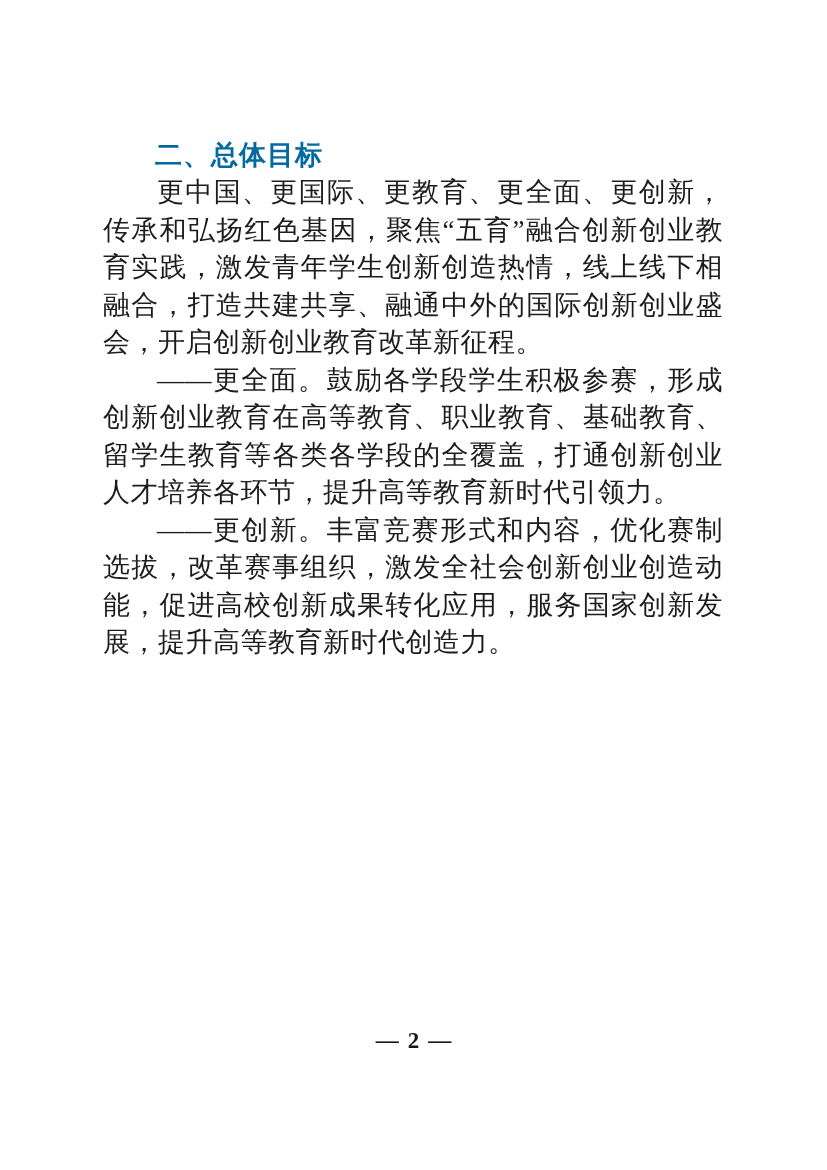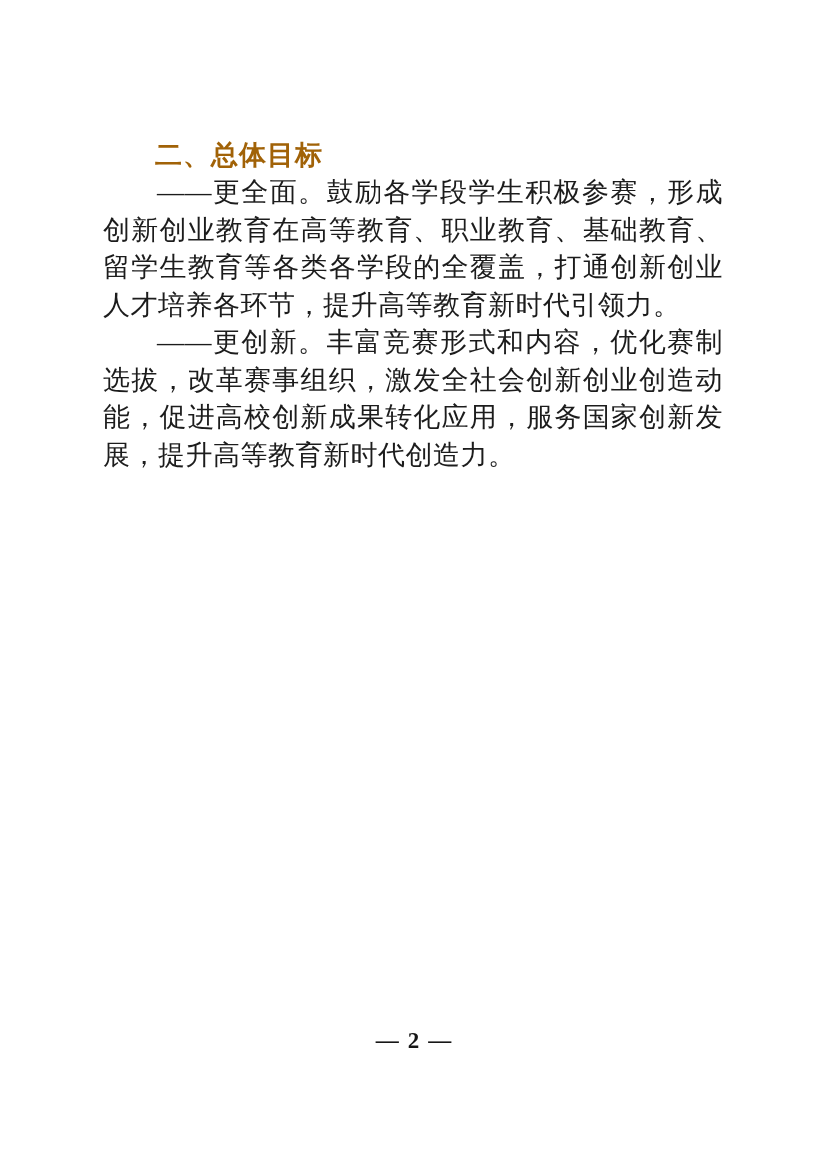--- a/index.html
+++ b/index.html
@@ -22,21 +22,21 @@
     top: 136px;
     width: 620px;
   }
   .heading {
     margin: 0;
     padding: 0;
     font-family: "Liberation Sans", "DejaVu Sans", sans-serif;
     font-weight: bold;
     font-size: 27px;
     line-height: 38px;
-    color: #a16207;
+    color: #0369a1;
     text-indent: 52px;
     letter-spacing: 1px;
   }
   .para {
     margin: 0;
     padding: 0;
     font-size: 27px;
     line-height: 37.5px;
     text-align: justify;
     text-justify: inter-ideograph;
@@ -65,20 +65,21 @@
     margin: 0 9px;
   }
 </style>
 </head>
 <body>
 
 <div class="page">
   <div class="content">
     <h1 class="heading">二、总体目标</h1>
     <div id="document-body">
+        <p class="para">更中国、更国际、更教育、更全面、更创新，传承和弘扬红色基因，聚焦“五育”融合创新创业教育实践，激发青年学生创新创造热情，线上线下相融合，打造共建共享、融通中外的国际创新创业盛会，开启创新创业教育改革新征程。</p>
         <p class="para">——更全面。鼓励各学段学生积极参赛，形成创新创业教育在高等教育、职业教育、基础教育、留学生教育等各类各学段的全覆盖，打通创新创业人才培养各环节，提升高等教育新时代引领力。</p>
         <p class="para">——更创新。丰富竞赛形式和内容，优化赛制选拔，改革赛事组织，激发全社会创新创业创造动能，促进高校创新成果转化应用，服务国家创新发展，提升高等教育新时代创造力。</p>
       </div>
   </div>
   <div class="footer">
     <span class="dash">—</span><span class="pagenum">2</span><span class="dash">—</span>
   </div>
 </div>
 
 </body></html>

